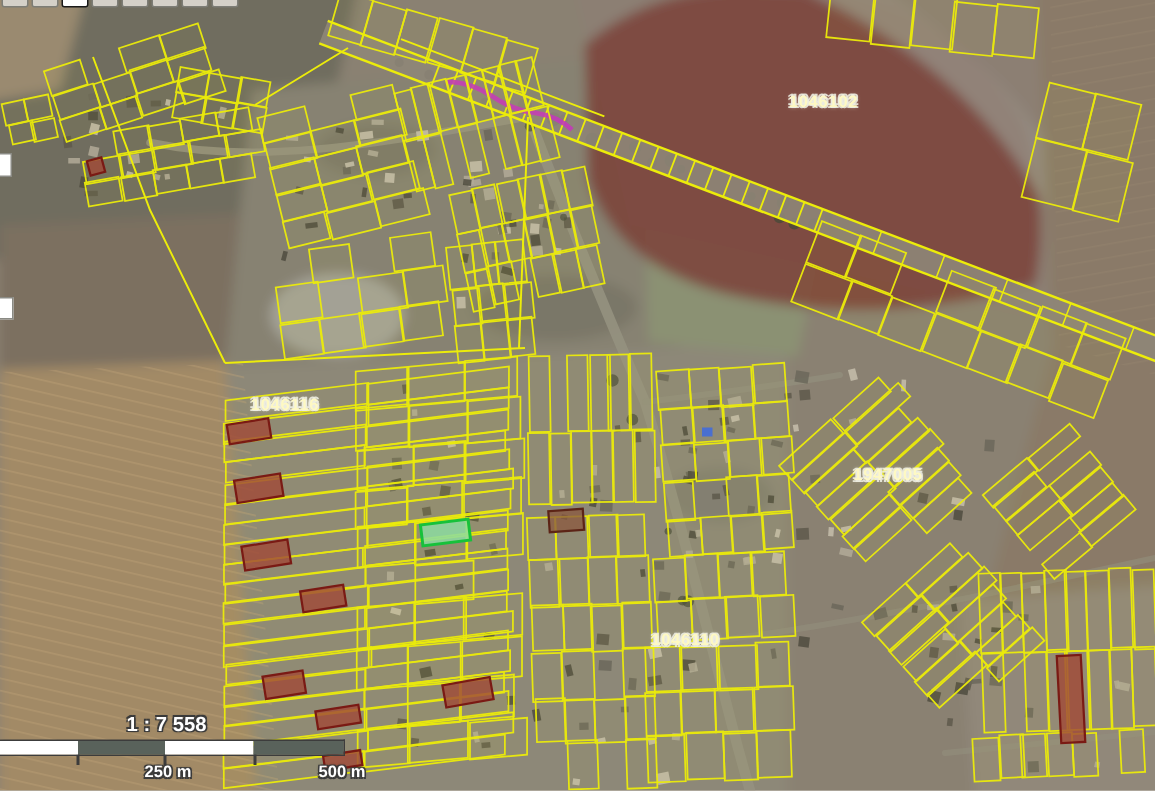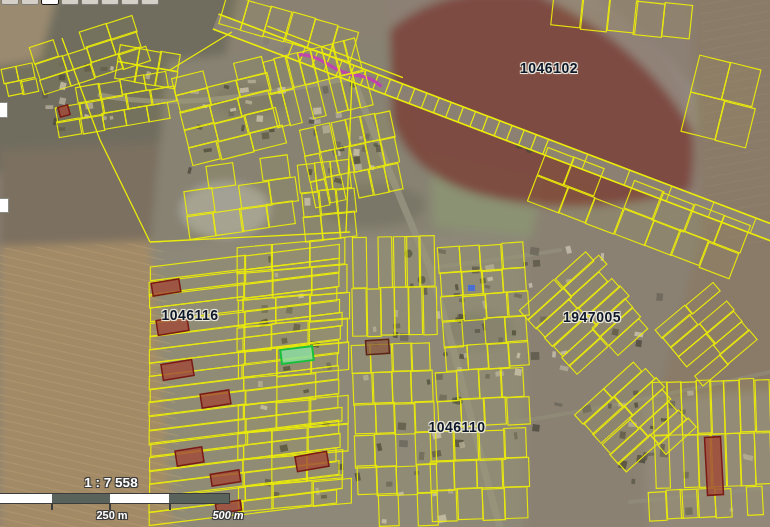--- a/index.html
+++ b/index.html
@@ -7,21 +7,21 @@
        font-family:"Liberation Sans",sans-serif;background:#8a8172;cursor:crosshair;}
   #mapsvg{position:absolute;left:0;top:0;}
   
   #toolbar{position:absolute;left:0;top:0;height:6px;z-index:40;}
   .tb-btn{position:absolute;top:-14px;width:18px;height:19px;background:#d4d0c8;
           border:1px solid #7d7d76;border-radius:2px;box-sizing:border-box;}
   .tb-btn.active{background:#ffffff;border:1px solid #1a1a1a;}
   
   .tag{position:absolute;background:#ffffff;border:1px solid #8a8a84;border-left:none;z-index:30;}
   
-  .pid{position:absolute;z-index:20;font-size:14px;font-weight:bold;color:#0f172a;
+  .pid{position:absolute;z-index:20;font-size:11px;font-weight:bold;color:#fef9c3;
        white-space:nowrap;transform:translate(-50%,-50%);letter-spacing:0.5px;
        text-shadow:-1px -1px 0 rgba(236,236,224,.9),1px -1px 0 rgba(236,236,224,.9),
                    -1px 1px 0 rgba(236,236,224,.9),1px 1px 0 rgba(236,236,224,.9),
                    0 0 3px rgba(236,236,224,.8);}
   .place-label{position:absolute;z-index:20;font-size:24px;font-weight:bold;color:#10101e;
        white-space:nowrap;letter-spacing:0.5px;text-shadow:0 0 1px rgba(20,20,40,.5);}
   
   .scale-ratio,.scale-label{position:absolute;z-index:25;font-weight:bold;color:#ffffff;
        white-space:nowrap;transform:translateX(-50%);
        text-shadow:-1px -1px 0 #3a3a3a,1px -1px 0 #3a3a3a,-1px 1px 0 #3a3a3a,1px 1px 0 #3a3a3a,0 0 2px #222;}
@@ -733,30 +733,30 @@
       <div class="tb-btn" style="left: 81px;"></div>
       <div class="tb-btn" style="left: 101px;"></div>
       <div class="tb-btn" style="left: 121px;"></div>
       <div class="tb-btn" style="left: 141px;"></div>
     </div>
 
   <div class="tag" style="left:0;top:102px;width:7px;height:14px;"></div>
   <div class="tag" style="left:0;top:198px;width:8px;height:13px;"></div>
 
   <div class="pid" style="left: 549px; top: 68px;">1046102</div>
-  <div class="pid" style="left: 190px; top: 270px; margin-top: 45px;">1046116</div>
+  <div class="pid" style="left: 190px; top: 270px;">1046116</div>
   <div class="pid" style="left: 592px; top: 317px;">1947005</div>
   <div class="pid" style="left: 457px; top: 427px;">1046110</div>
 
   <div class="scale-ratio" style="left: 111px; top: 475px;">1 : 7 558</div>
   <div id="scalebar">
       <div class="seg" style="width: 52px; background: rgb(255, 255, 255);"></div>
       <div class="seg" style="width: 58px; background: rgb(89, 98, 91);"></div>
       <div class="seg" style="width: 60px; background: rgb(255, 255, 255);"></div>
       <div class="seg" style="width: 60px; background: rgb(89, 98, 91);"></div>
     </div>
   <div class="scale-label" style="left: 112px; top: 509px;">250 m</div>
-  <div class="scale-label" style="left: 228px; top: 509px; font-style: italic;">500 m</div>
+  <div class="scale-label" style="left: 228px; top: 509px;">500 m</div>
 
 <div class="tick" style="left: 51px; top: 502px;"></div>
     <div class="tick" style="left: 109px; top: 502px;"></div>
     <div class="tick" style="left: 169px; top: 502px;"></div>
   </div>
 
 </body></html>

